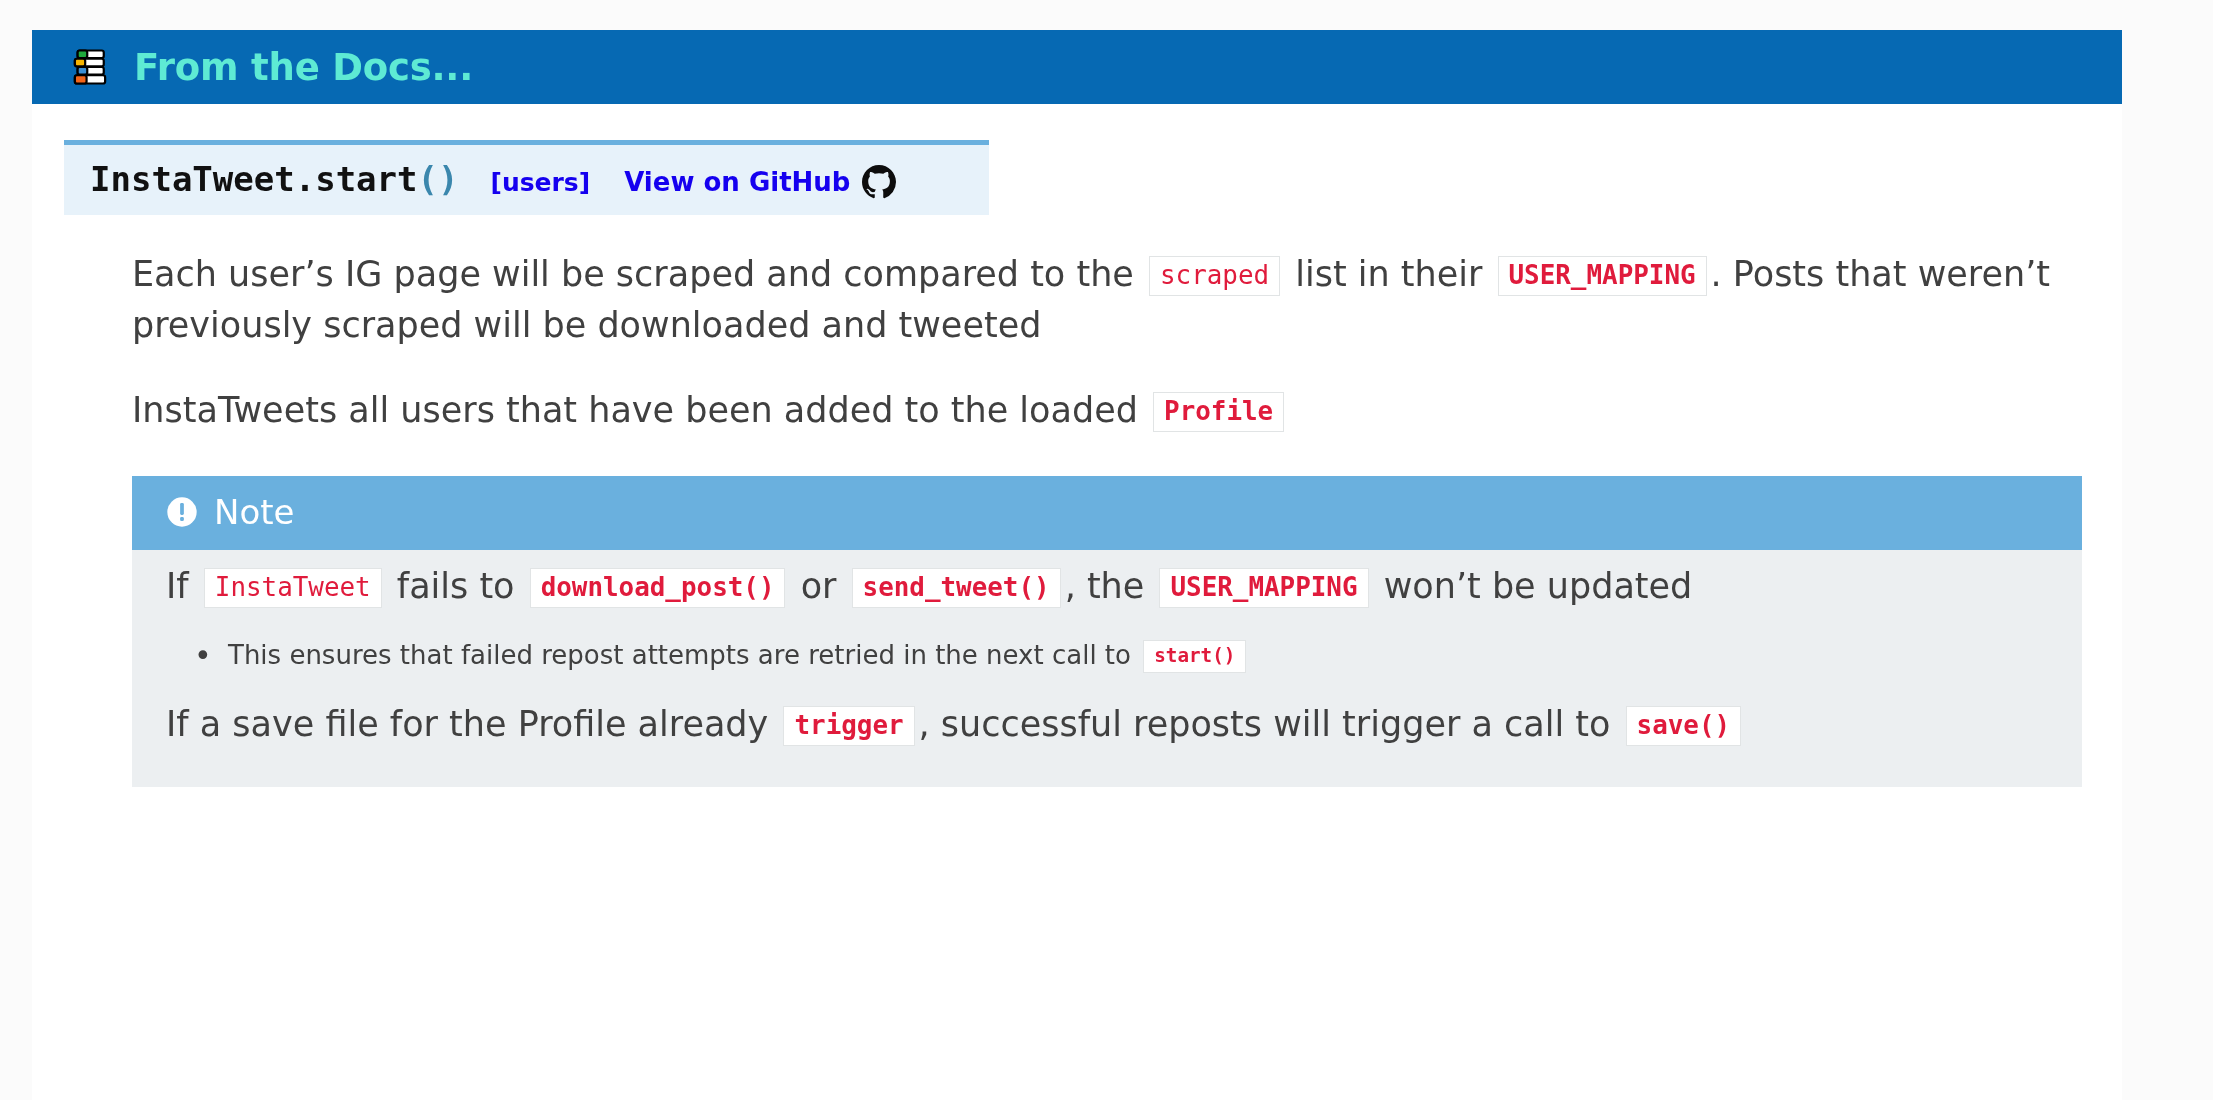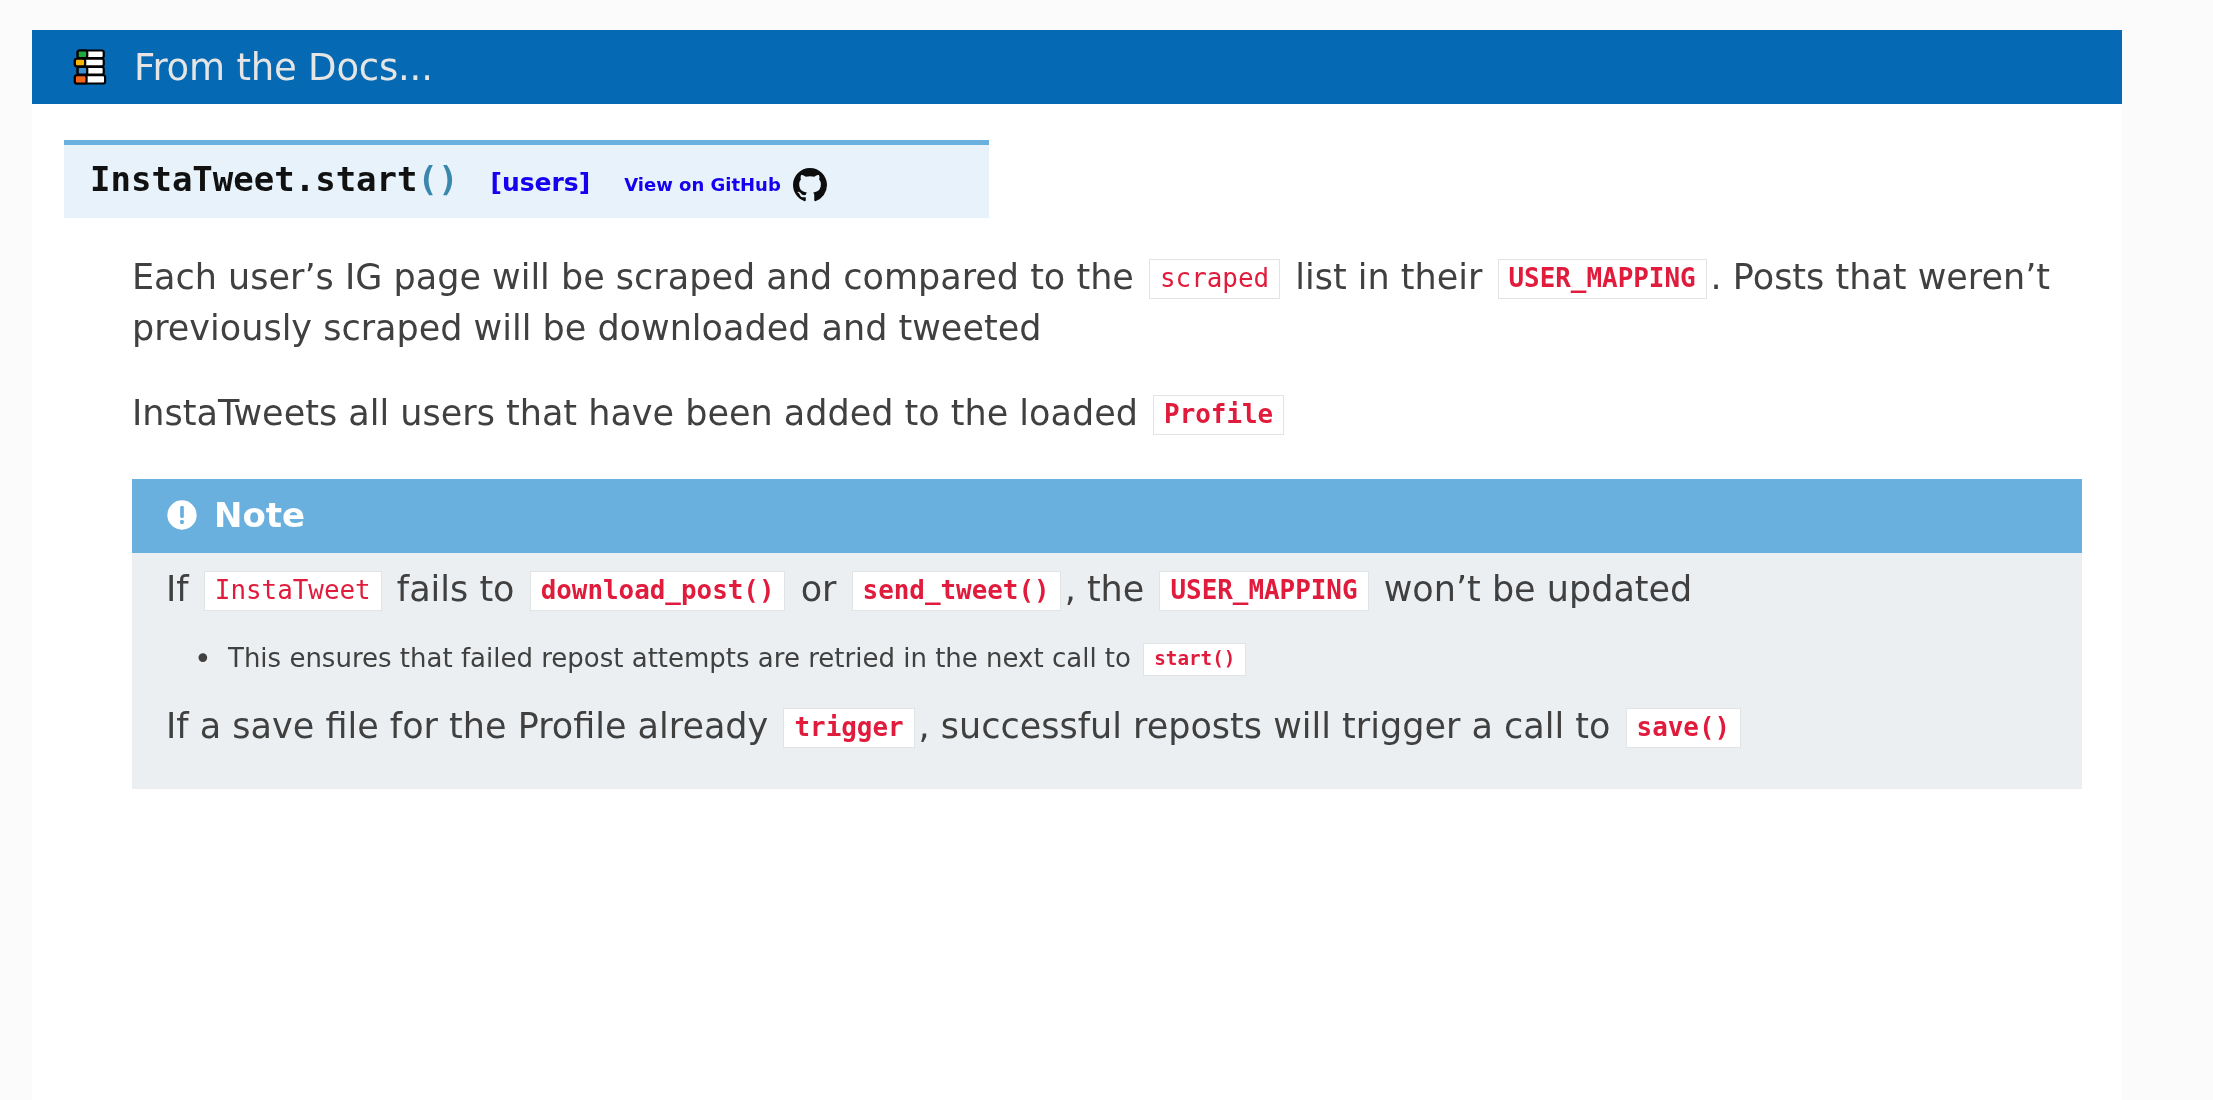--- a/index.html
+++ b/index.html
@@ -40,23 +40,23 @@
     box-sizing: border-box;
   }
   .section-header .book-icon {
     width: 44px;
     height: 44px;
     flex: 0 0 auto;
     margin-right: 22px;
     display: block;
   }
   .section-header .title {
-    color: #e5e5e5;
+    color: #5eead4;
     font-size: 37px;
-    font-weight: normal;
+    font-weight: bold;
     letter-spacing: -0.2px;
     font-family: "DejaVu Sans", sans-serif;
     white-space: nowrap;
   }
 
   
   .sig-wrap {
     padding: 36px 0 0 32px;
   }
   .sig {
@@ -92,21 +92,21 @@
   }
   .sig .gh-link {
     display: inline-flex;
     align-items: center;
     gap: 12px;
     margin-left: 34px;
     text-decoration: none;
   }
   .sig .gh-link .gh-text {
     font-family: "DejaVu Sans", sans-serif;
-    font-size: 18px;
+    font-size: 26px;
     font-weight: bold;
     color: #1500ef;
     white-space: nowrap;
   }
   .gh-mark { width: 34px; height: 34px; display: block; }
 
   
   .body {
     padding: 0 40px 0 100px;
   }
@@ -134,21 +134,21 @@
 
   
   .admonition {
     margin: 40px 0 0 0;
     background: #eceff1;
   }
   .admonition .adm-title {
     background: #6ab0de;
     color: #ffffff;
     font-size: 34px;
-    font-weight: bold;
+    font-weight: normal;
     padding: 16px 0 18px 34px;
     display: flex;
     align-items: center;
     gap: 16px;
     box-sizing: border-box;
   }
   .adm-icon { width: 32px; height: 32px; display: block; flex: 0 0 auto; }
   .admonition .adm-body {
     padding: 12px 40px 38px 34px;
   }

